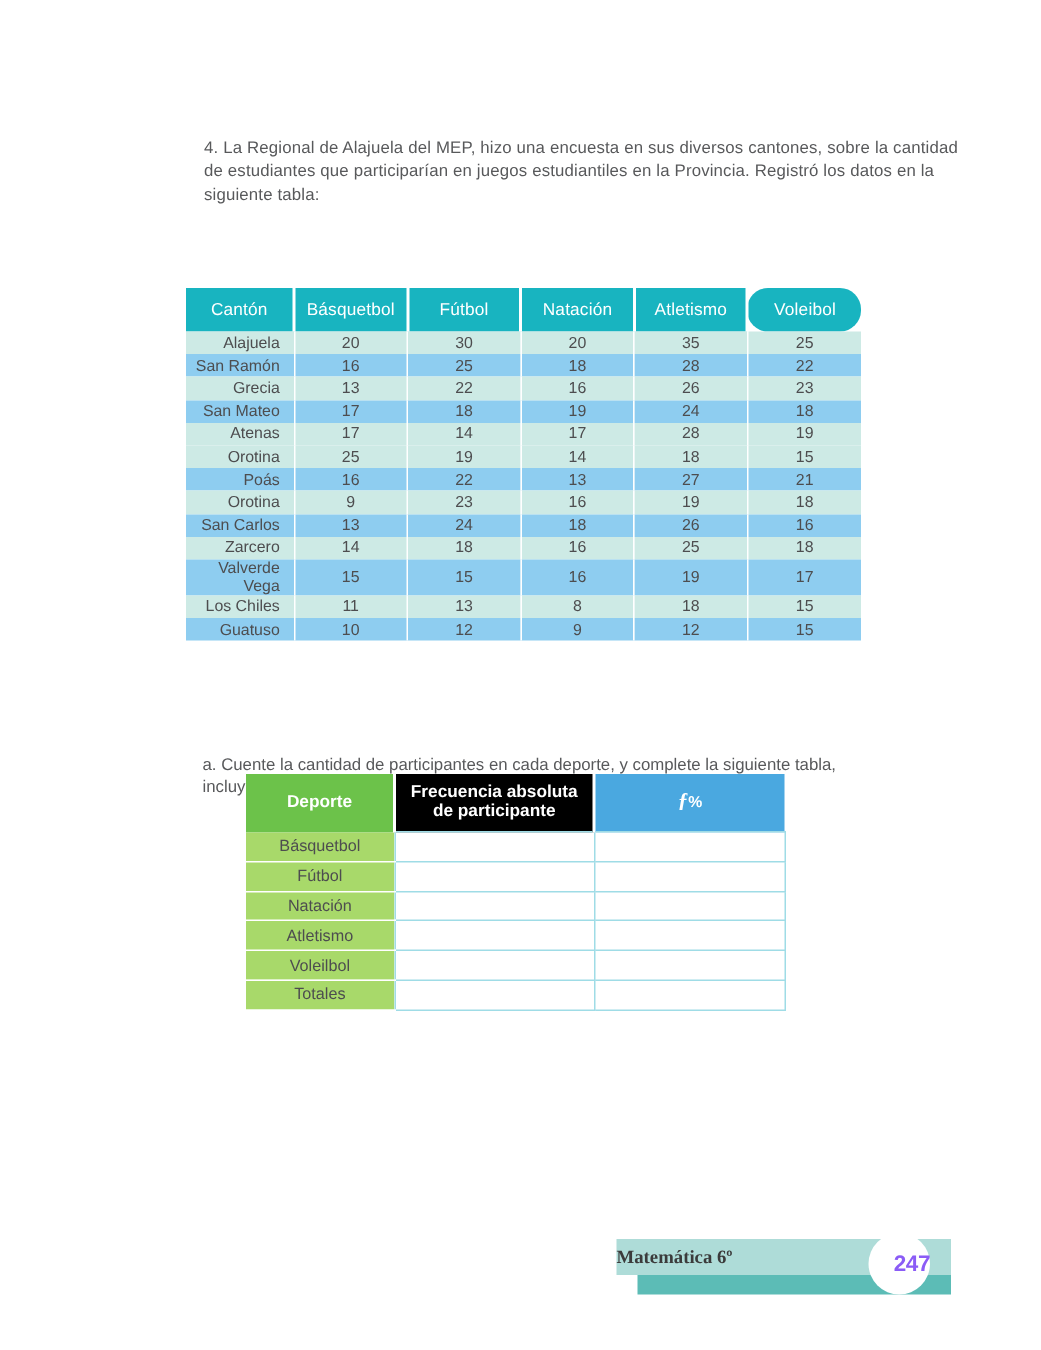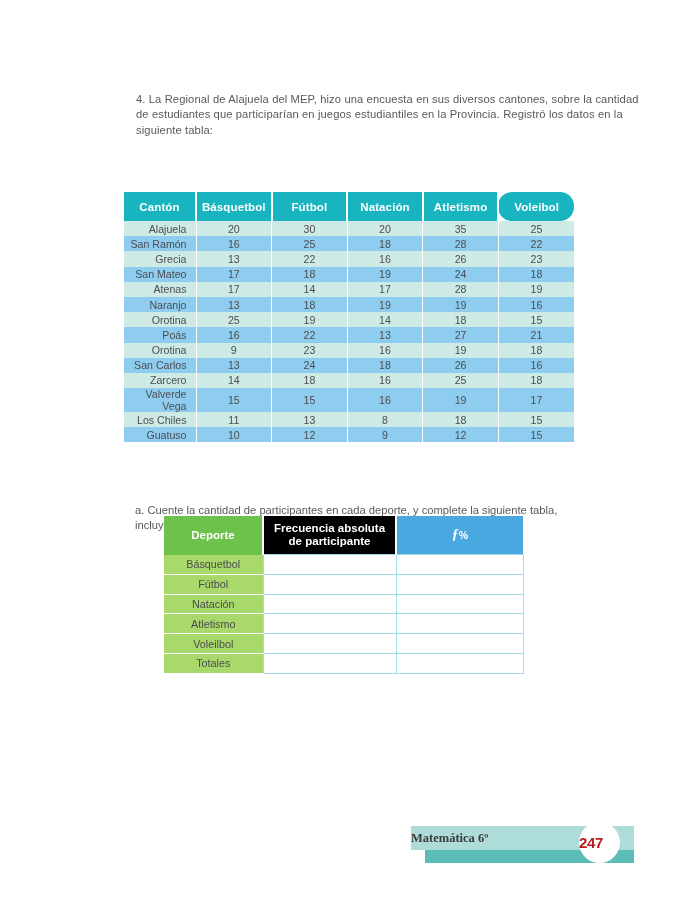--- a/index.html
+++ b/index.html
@@ -38,21 +38,21 @@
   }
   table.t1 {
     border-collapse: collapse;
     width: 450px;
     table-layout: fixed;
   }
   table.t1 th {
     background: #18b4c0;
     color: #ffffff;
     font-size: 11.5px;
-    font-weight: bold;
+    font-weight: normal;
     height: 29px;
     text-align: center;
     border-right: 2px solid #ffffff;
     letter-spacing: 0.01em;
     padding: 0;
   }
   table.t1 th:last-child { border-right: none; border-radius: 14px; }
   table.t1 td {
     font-size: 10.6px;
     height: 15.2px;
@@ -172,25 +172,25 @@
     color: #3b3b3b;
   }
   .foot-circle {
     position: absolute;
     left: 579px;
     top: -4px;
     width: 41px;
     height: 41px;
     border-radius: 50%;
     background: #ffffff;
-    text-align: left;
+    text-align: right;
     line-height: 41px;
     font-weight: bold;
     font-size: 15px;
-    color: #b91c1c;
+    color: #8b5cf6;
     letter-spacing: -0.02em;
   }
 </style>
 </head>
 <body>
 
 <div class="intro">4. La Regional de Alajuela del MEP, hizo una encuesta en sus diversos cantones, sobre la cantidad de estudiantes que participarían en juegos estudiantiles en la Provincia. Registró los datos en la siguiente tabla:</div>
 
 <div class="table1-wrap">
   <table class="t1">
@@ -245,28 +245,20 @@
           <td>24</td>
           <td>18</td>
         </tr>
       <tr class="odd">
           <td class="cant">Atenas</td>
           <td>17</td>
           <td>14</td>
           <td>17</td>
           <td>28</td>
           <td>19</td>
-        </tr>
-      <tr class="even">
-          <td class="cant">Naranjo</td>
-          <td>13</td>
-          <td>18</td>
-          <td>19</td>
-          <td>19</td>
-          <td>16</td>
         </tr>
       <tr class="odd">
           <td class="cant">Orotina</td>
           <td>25</td>
           <td>19</td>
           <td>14</td>
           <td>18</td>
           <td>15</td>
         </tr>
       <tr class="even">

